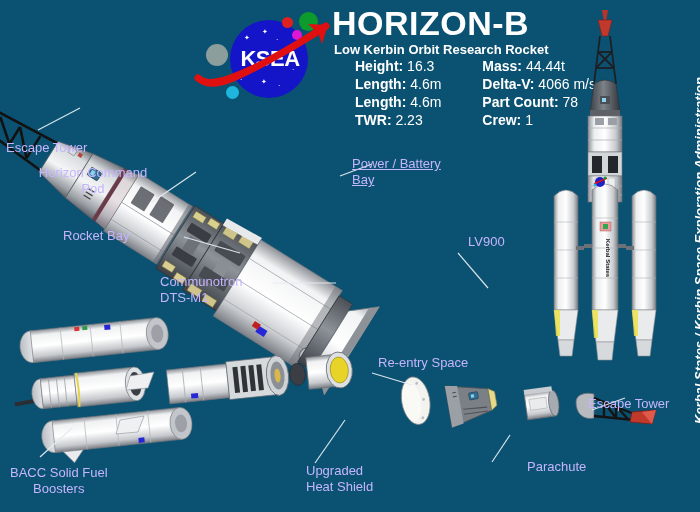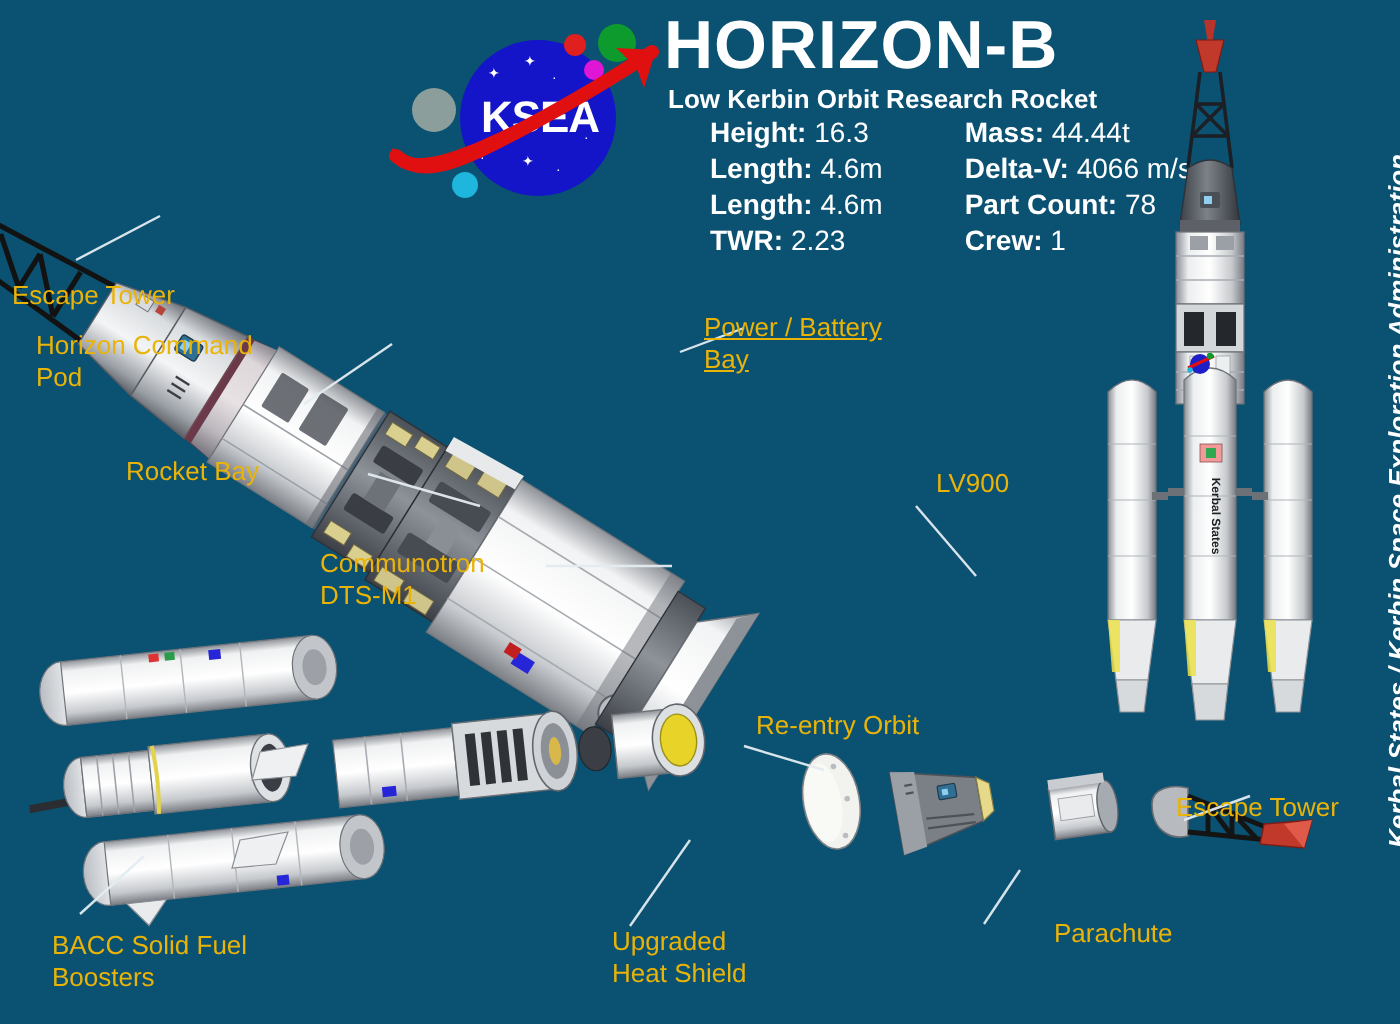--- a/index.html
+++ b/index.html
@@ -50,27 +50,27 @@
 
   #stats { position: absolute; left: 332px; top: 58px; display: flex; gap: 18px; }
   .stat-col { display: flex; flex-direction: column; gap: 1px; }
   .stat-row { font-size: 14px; line-height: 17px; color: #ffffff; white-space: nowrap; }
   .stat-key { font-weight: bold; padding-left: 23px; }
   .stat-val { font-weight: normal; }
 
   
   .label {
     position: absolute;
-    color: #eab308;
+    color: #c4b5fd;
     font-size: 13px;
     line-height: 16px;
     font-family: "Liberation Sans", sans-serif;
     white-space: pre-line;
   }
-  .label.ctr { }
+  .label.ctr { text-align: center; }
 
   
   #agency-strip {
     position: absolute; right: 0px; top: 0px;
     width: 26px; height: 512px;
   }
   #agency-text {
     position: absolute;
     left: -225px; top: 243px;
     width: 500px;
@@ -578,24 +578,24 @@
   <div class="label" style="left:63px; top:228px;">Rocket Bay</div>
 
   <div class="label" style="left:160px; top:274px;">Communotron
 DTS-M1</div>
 
   <div class="label" style="left:352px; top:156px;text-decoration:underline;">Power / Battery
 Bay</div>
 
   <div class="label" style="left:468px; top:234px;">LV900</div>
 
-  <div class="label" style="left:26px; top:465px;">BACC Solid Fuel
+  <div class="label" style="left:10px; top:465px;text-align:center;">BACC Solid Fuel
 Boosters</div>
 
-  <div class="label" style="left:378px; top:355px;">Re-entry Orbit</div>
+  <div class="label" style="left:378px; top:355px;">Re-entry Space</div>
 
   <div class="label" style="left:306px; top:463px;">Upgraded
 Heat Shield</div>
 
   <div class="label" style="left:489px; top:459px;margin-left:38px;">Parachute</div>
 
   <div class="label" style="left:588px; top:396px;">Escape Tower</div>
 
   <div id="agency-strip">
     <div id="agency-text">Kerbal States  /  Kerbin Space Exploration Administration</div>

